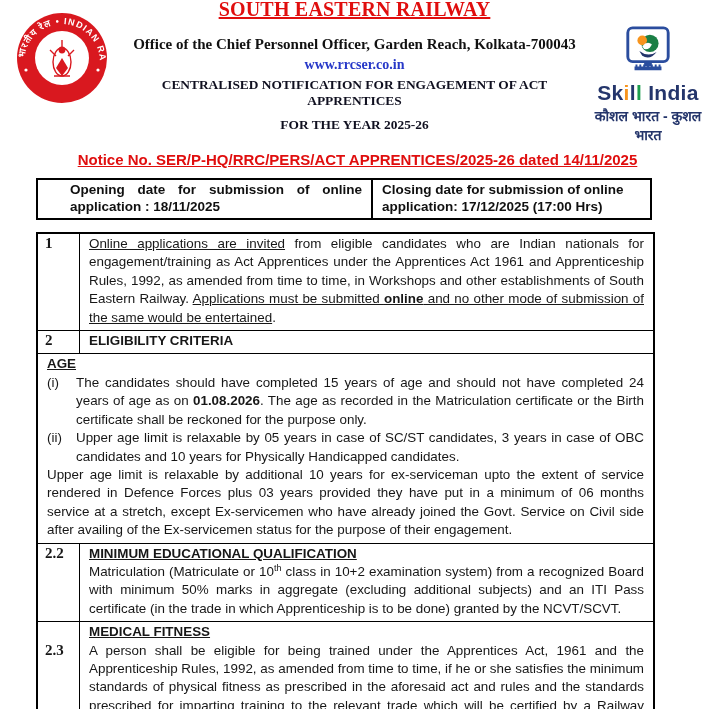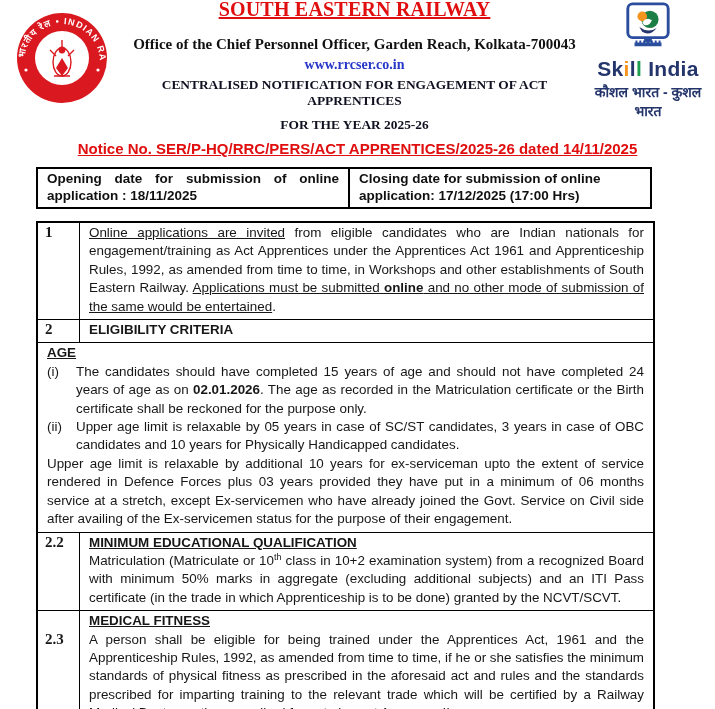--- a/index.html
+++ b/index.html
@@ -13,31 +13,31 @@
   .hdr-center { text-align:center; padding-top:0;font-family:Liberation Serif, serif; }
   .doc-title {
     font-size:20px; font-weight:bold; color:#e00e0e;
     text-decoration:underline; margin-top:-2px; letter-spacing:.2px;
   }
   .office-line { font-size:15px; font-weight:bold; margin-top:15px; color:#111; }
   .website { display:inline-block; font-size:14px; font-weight:bold; color:#2738c8; margin-top:4px; text-decoration:none; }
   .notif { font-size:13.4px; font-weight:bold; margin-top:4px; color:#101020; }
   .notif2 { margin-top:8px; }
   .ir-logo { padding-top:10px; padding-left:6px; }
-  .skill { padding-top:2px; text-align:center; }
+  .skill { padding-top:26px; text-align:center; }
   .skill-word { font-size:21px; font-weight:bold; color:#24356b; line-height:1.05; margin-top:2px; letter-spacing:.3px;}
   .skill-tag { font-size:14px; font-weight:bold; color:#24356b; margin-top:2px; }
   .c-or { color:#f7941d; } .c-gr { color:#1e9e4e; }
   
   .notice {
     text-align:center; font-size:15px; font-weight:bold; color:#e00e0e;
     text-decoration:underline; margin-top:7px;
   }
   
-  .dates { margin:10px 0 0 36px; width:616px; border:2px solid #000; display:flex; }
+  .dates { margin:10px 0 0 36px; width:616px; border:2px solid #000; display:flex;padding-left:23px; }
   .dates .cell { padding:2px 9px 3px; font-size:13.5px; font-weight:bold; line-height:16.5px; color:#101010;}
   .dates .open { width:312px; border-right:2px solid #000; text-align:justify; }
   .dates .close{ flex:1; }
   
   .main { margin:12px 0 0 36px; width:619px; border:2px solid #000; border-bottom:none; }
   .row { display:flex; border-bottom:1px solid #000; }
   .row:last-child { border-bottom:2px solid #000; }
   .num {
     width:42px; flex:none; border-right:1px solid #000; padding:1px 0 0 7px;
     font-family:"Liberation Serif", serif; font-size:15px; font-weight:bold;
@@ -122,21 +122,21 @@
     <div class="row">
       <div class="num">2</div>
       <div class="content sec-header-plain">ELIGIBILITY CRITERIA</div>
     </div>
 
     <div class="row">
       <div class="content">
         <div class="sec-header">AGE</div>
         <div class="li">
           <span class="li-label">(i)</span>
-          <div class="li-text"><span>The candidates should have completed 15 years of age and should not have completed 24 years of age as on </span><span class="b">02.01.2026</span><span>. The age as recorded in the Matriculation certificate or the Birth certificate shall be reckoned for the purpose only.</span></div>
+          <div class="li-text"><span>The candidates should have completed 15 years of age and should not have completed 24 years of age as on </span><span class="b">01.08.2026</span><span>. The age as recorded in the Matriculation certificate or the Birth certificate shall be reckoned for the purpose only.</span></div>
         </div>
         <div class="li">
           <span class="li-label">(ii)</span>
           <div class="li-text"><span>Upper age limit is relaxable by 05 years in case of SC/ST candidates, 3 years in case of OBC candidates and 10 years for Physically Handicapped candidates.</span></div>
         </div>
         <div class="li">
           <div class="li-text"><span>Upper age limit is relaxable by additional 10 years for ex-serviceman upto the extent of service rendered in Defence Forces plus 03 years provided they have put in a minimum of 06 months service at a stretch, except Ex-servicemen who have already joined the Govt. Service on Civil side after availing of the Ex-servicemen status for the purpose of their engagement.</span></div>
         </div>
       </div>
     </div>

